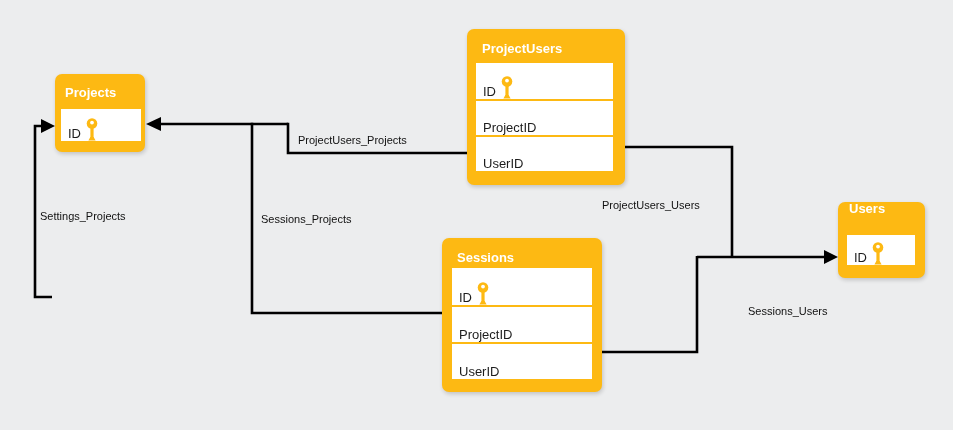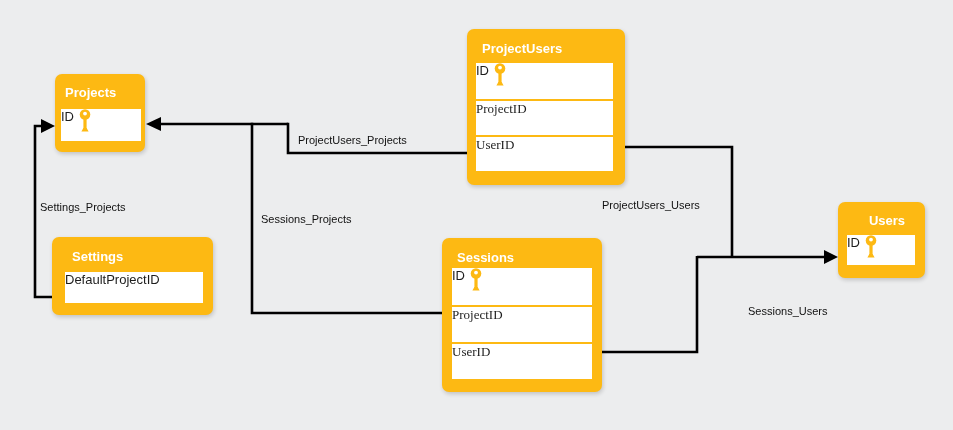--- a/index.html
+++ b/index.html
@@ -22,24 +22,24 @@
   .table{
     position:absolute;background:var(--accent);border-radius:7px;
     box-shadow:1px 2px 4px rgba(0,0,0,0.18);
   }
   .table-title{
     color:var(--title-text);font-weight:bold;font-size:13px;line-height:13px;
     white-space:nowrap;
   }
   .rows{position:absolute;background:var(--row-bg);}
   .row{
-    display:flex;align-items:flex-start;background:var(--row-bg);
-    font-size:13px;color:var(--row-text);box-sizing:border-box;
+    display:flex;align-items:flex-end;background:var(--row-bg);
+    font-size:13px;color:var(--row-text);padding-left:7px;box-sizing:border-box;
   }
-  .row + .row{border-top:2px solid var(--accent);font-family:Liberation Serif, serif;}
+  .row + .row{border-top:2px solid var(--accent);}
   .key-icon{margin-left:5px;flex:0 0 auto;}
   .rel-label{
     position:absolute;font-size:11px;color:var(--label-text);white-space:nowrap;
   }
   
   .t-projects{left:55px;top:74px;width:90px;height:78px;border-radius:7px;}
   .t-projects .table-title{padding:12px 0 0 10px;}
   .t-projects .rows{left:6px;top:35px;width:80px;}
   .t-projects .row{height:32px;}
 
@@ -52,27 +52,27 @@
   .t-settings .table-title{padding:13px 0 0 20px;}
   .t-settings .rows{left:13px;top:35px;width:138px;}
   .t-settings .row{height:31px;}
 
   .t-sessions{left:442px;top:238px;width:160px;height:154px;}
   .t-sessions .table-title{padding:13px 0 0 15px;}
   .t-sessions .rows{left:10px;top:30px;width:140px;}
   .t-sessions .row{height:37px;}
 
   .t-users{left:838px;top:202px;width:87px;height:76px;}
-  .t-users .table-title{padding:12px 0 0 11px;text-align:center;}
+  .t-users .table-title{padding:0 0 0 11px;}
   .t-users .rows{left:9px;top:33px;width:68px;}
   .t-users .row{height:30px;}
 
   
   .lbl-pu-projects{left:298px;top:134px;}
-  .lbl-settings-projects{left:40px;top:201px;}
+  .lbl-settings-projects{left:40px;top:210px;}
   .lbl-sessions-projects{left:261px;top:213px;text-align:right;}
   .lbl-pu-users{left:602px;top:199px;}
   .lbl-sessions-users{left:702px;top:305px;margin-left:46px;}
 </style>
 </head>
 <body>
 
 <div class="canvas">
 
   <svg class="wires" viewBox="0 0 953 430">
@@ -124,28 +124,20 @@
       </div>
       <div class="row">
         <span>ProjectID</span>
       </div>
       <div class="row">
         <span>UserID</span>
       </div>
     </div>
   </div>
 
-  <div class="table t-settings">
-    <div class="table-title">Settings</div>
-    <div class="rows">
-      <div class="row">
-        <span>DefaultProjectID</span>
-      </div>
-    </div>
-  </div>
 
   <div class="table t-sessions">
     <div class="table-title">Sessions</div>
     <div class="rows">
       <div class="row">
         <span>ID</span>
         <svg class="key-icon" width="12" height="23" viewBox="0 0 12 23">
           <circle cx="6" cy="5.5" r="5.3" fill="#FDB913"></circle>
             <circle cx="6" cy="4.6" r="1.9" fill="#FFFFFF"></circle>
           <rect x="4.4" y="9" width="3.2" height="11.5" fill="#FDB913"></rect>

